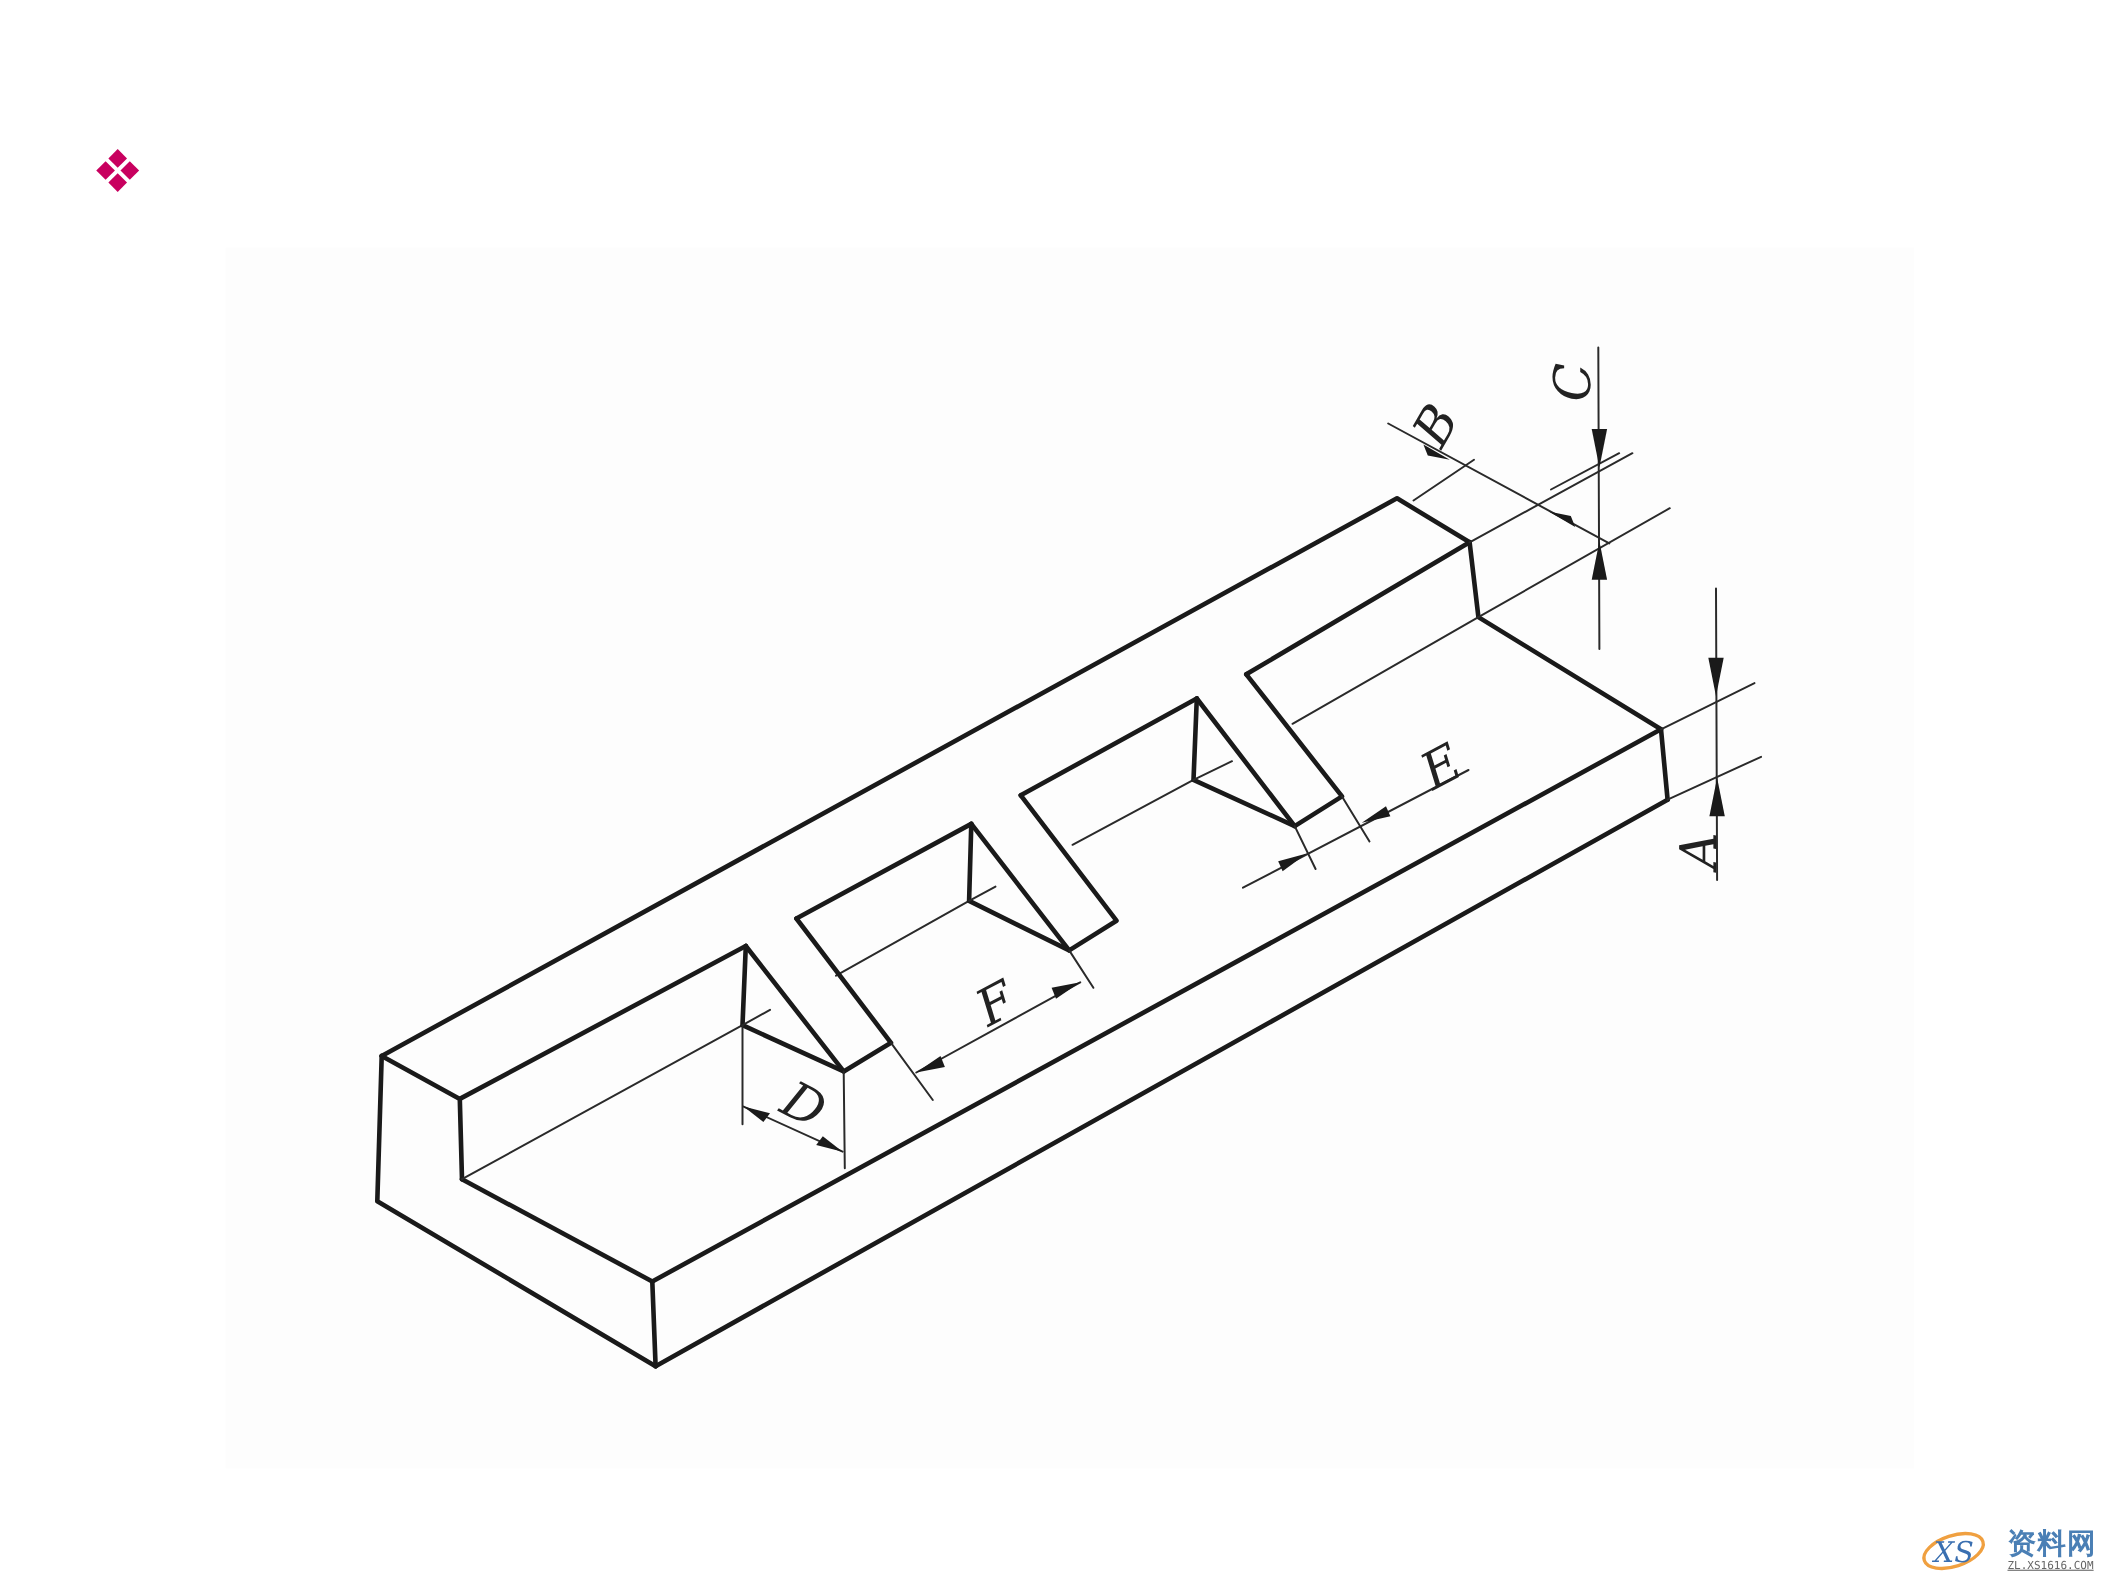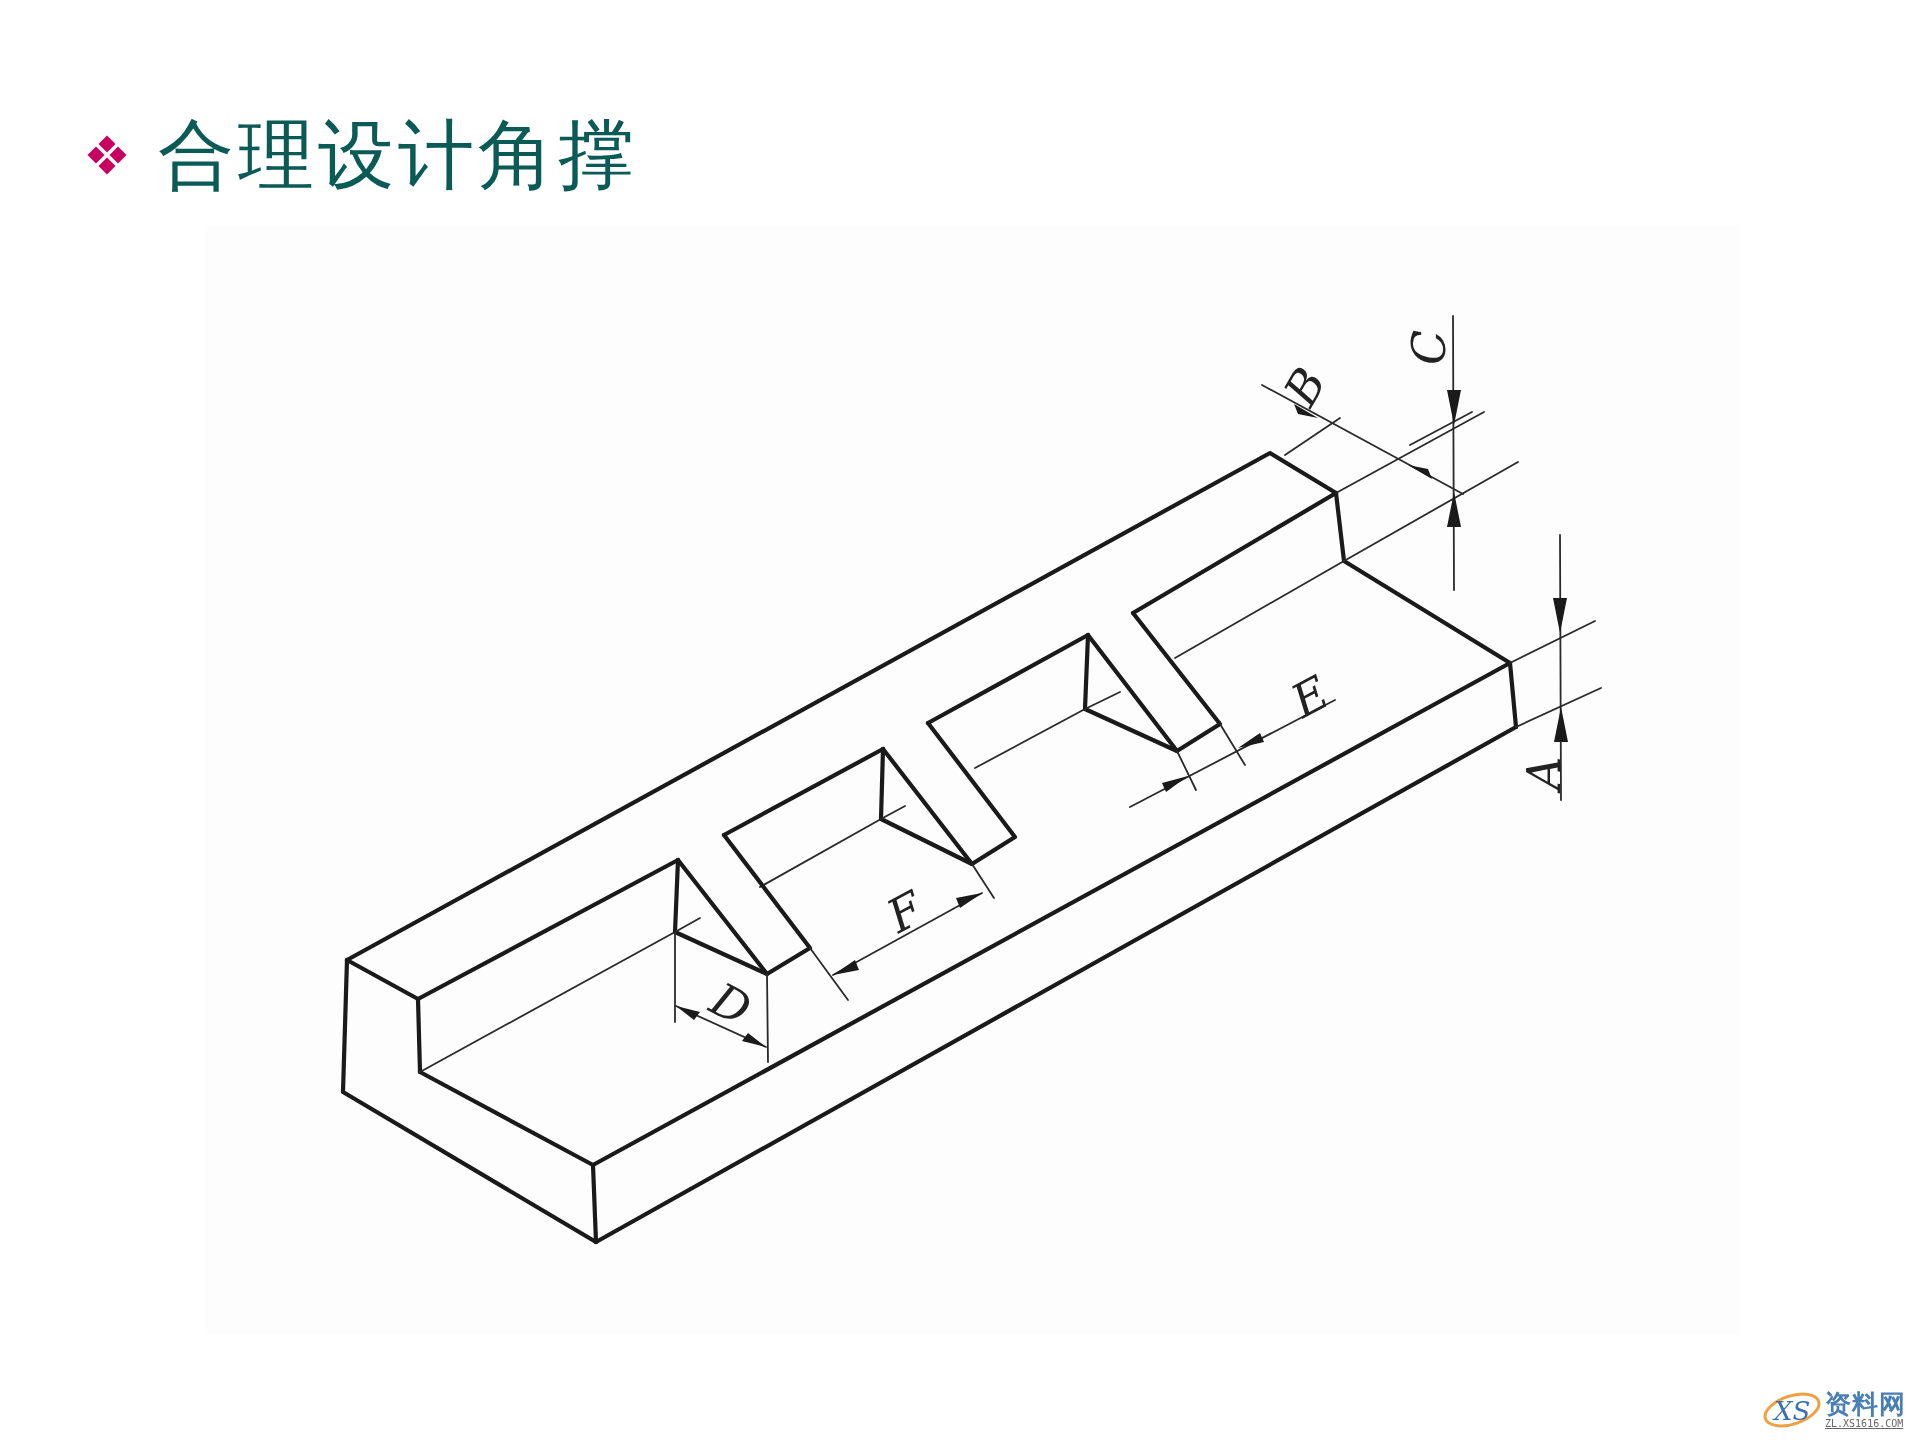--- a/index.html
+++ b/index.html
@@ -15,37 +15,36 @@
   .bullet .d3 { left:22px; top:11px; }
   .bullet .d4 { left:11px; top:22px; }
   .title-text { font-size:76px; color:#0a5a55; letter-spacing:4px; line-height:1; }
   .figure-panel { position:absolute; left:205px; top:225px; width:1535px; height:1110px;
                   background:#fdfdfd; }
   svg.drawing { position:absolute; left:0; top:0; }
   .thick { stroke:#1a1a1a; stroke-width:4.2; fill:none; stroke-linejoin:round; stroke-linecap:round; }
   .thin  { stroke:#2a2a2a; stroke-width:1.8; fill:none; stroke-linecap:round; }
   .dimtxt { font-family:"DejaVu Serif", "Liberation Serif", serif; font-size:46px;
             fill:#222; font-style:italic; }
-  .watermark { position:absolute; right:14px; bottom:8px; display:flex; align-items:center; }
+  .watermark { position:absolute; right:14px; bottom:8px; display:flex; align-items:center;gap:16px; }
   .wm-logo { width:62px; height:44px; position:relative; }
   .wm-text { display:flex; flex-direction:column; margin-left:2px; }
   .wm-cn { font-size:26px; color:#4a7fb5; font-weight:bold; letter-spacing:1px; line-height:1; }
   .wm-url { font-family:"DejaVu Sans Mono", monospace; font-size:10px; color:#666; line-height:1.3;text-decoration:underline; }
 </style>
 </head>
 <body>
 
 <div class="slide-title">
   <div class="bullet">
     <span class="d1"></span>
       <span class="d2"></span>
       <span class="d3"></span>
       <span class="d4"></span>
   </div>
-  <div class="title-text">合理设计角撑</div>
 </div>
 
 <div class="figure-panel"></div>
 
 <svg class="drawing" width="1920" height="1440" viewBox="0 0 1920 1440">
 
   <g>
 
     <polyline class="thick" points="347,960 1270,453 1336,493"></polyline>
 

